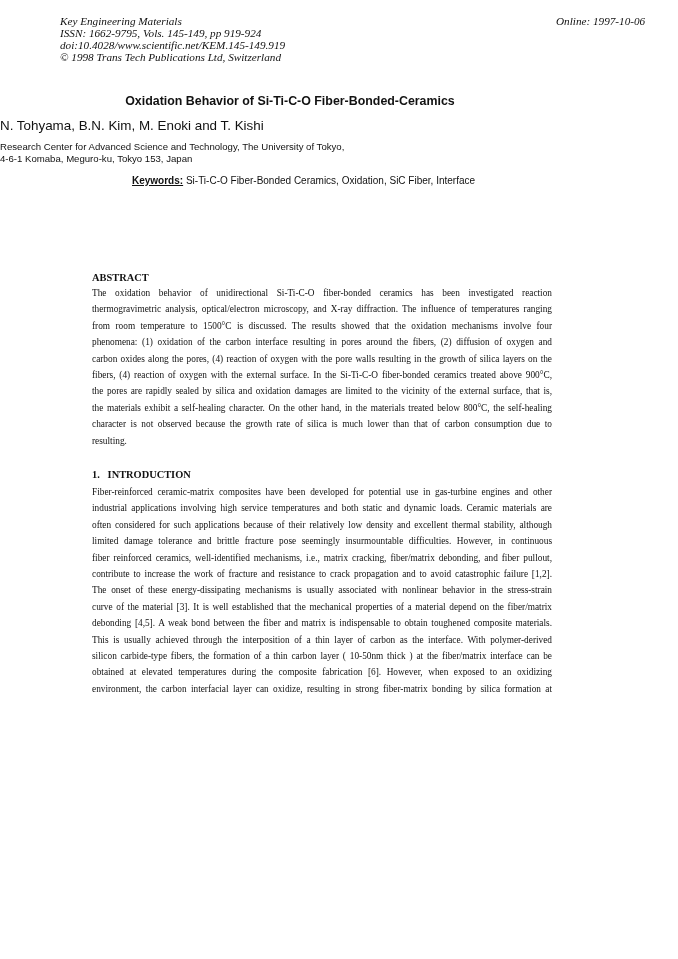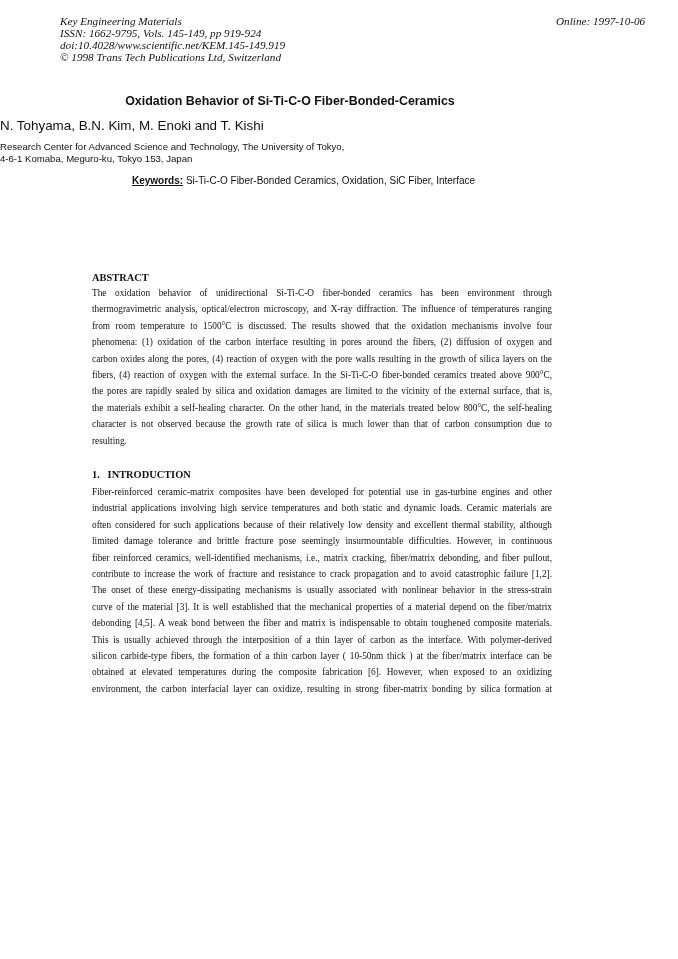--- a/index.html
+++ b/index.html
@@ -31,21 +31,21 @@
 <div class="title">Oxidation Behavior of Si-Ti-C-O Fiber-Bonded-Ceramics</div>
 <div class="authors">N. Tohyama, B.N. Kim, M. Enoki and T. Kishi</div>
 <div class="affil">
   <div>Research Center for Advanced Science and Technology, The University of Tokyo,</div>
   <div>4-6-1 Komaba, Meguro-ku, Tokyo 153, Japan</div>
 </div>
 <div class="keywords"><span class="kw-label">Keywords:</span><span> Si-Ti-C-O Fiber-Bonded Ceramics, Oxidation, SiC Fiber, Interface</span></div>
 
 <div class="section-head" style="top:272px;">ABSTRACT</div>
 <div class="para" style="top:285px;">
-  <span class="ln">The oxidation behavior of unidirectional Si-Ti-C-O fiber-bonded ceramics has been environment through</span>
+  <span class="ln">The oxidation behavior of unidirectional Si-Ti-C-O fiber-bonded ceramics has been investigated reaction</span>
   <span class="ln">thermogravimetric analysis, optical/electron microscopy, and X-ray diffraction. The influence of temperatures ranging</span>
   <span class="ln">from room temperature to 1500°C is discussed. The results showed that the oxidation mechanisms involve four</span>
   <span class="ln">phenomena: (1) oxidation of the carbon interface resulting in pores around the fibers, (2) diffusion of oxygen and</span>
   <span class="ln">carbon oxides along the pores, (4) reaction of oxygen with the pore walls resulting in the growth of silica layers on the</span>
   <span class="ln">fibers, (4) reaction of oxygen with the external surface. In the Si-Ti-C-O fiber-bonded ceramics treated above 900°C,</span>
   <span class="ln">the pores are rapidly sealed by silica and oxidation damages are limited to the vicinity of the external surface, that is,</span>
   <span class="ln">the materials exhibit a self-healing character. On the other hand, in the materials treated below 800°C, the self-healing</span>
   <span class="ln">character is not observed because the growth rate of silica is much lower than that of carbon consumption due to</span>
   <span class="ln last">resulting.</span>
 </div>

